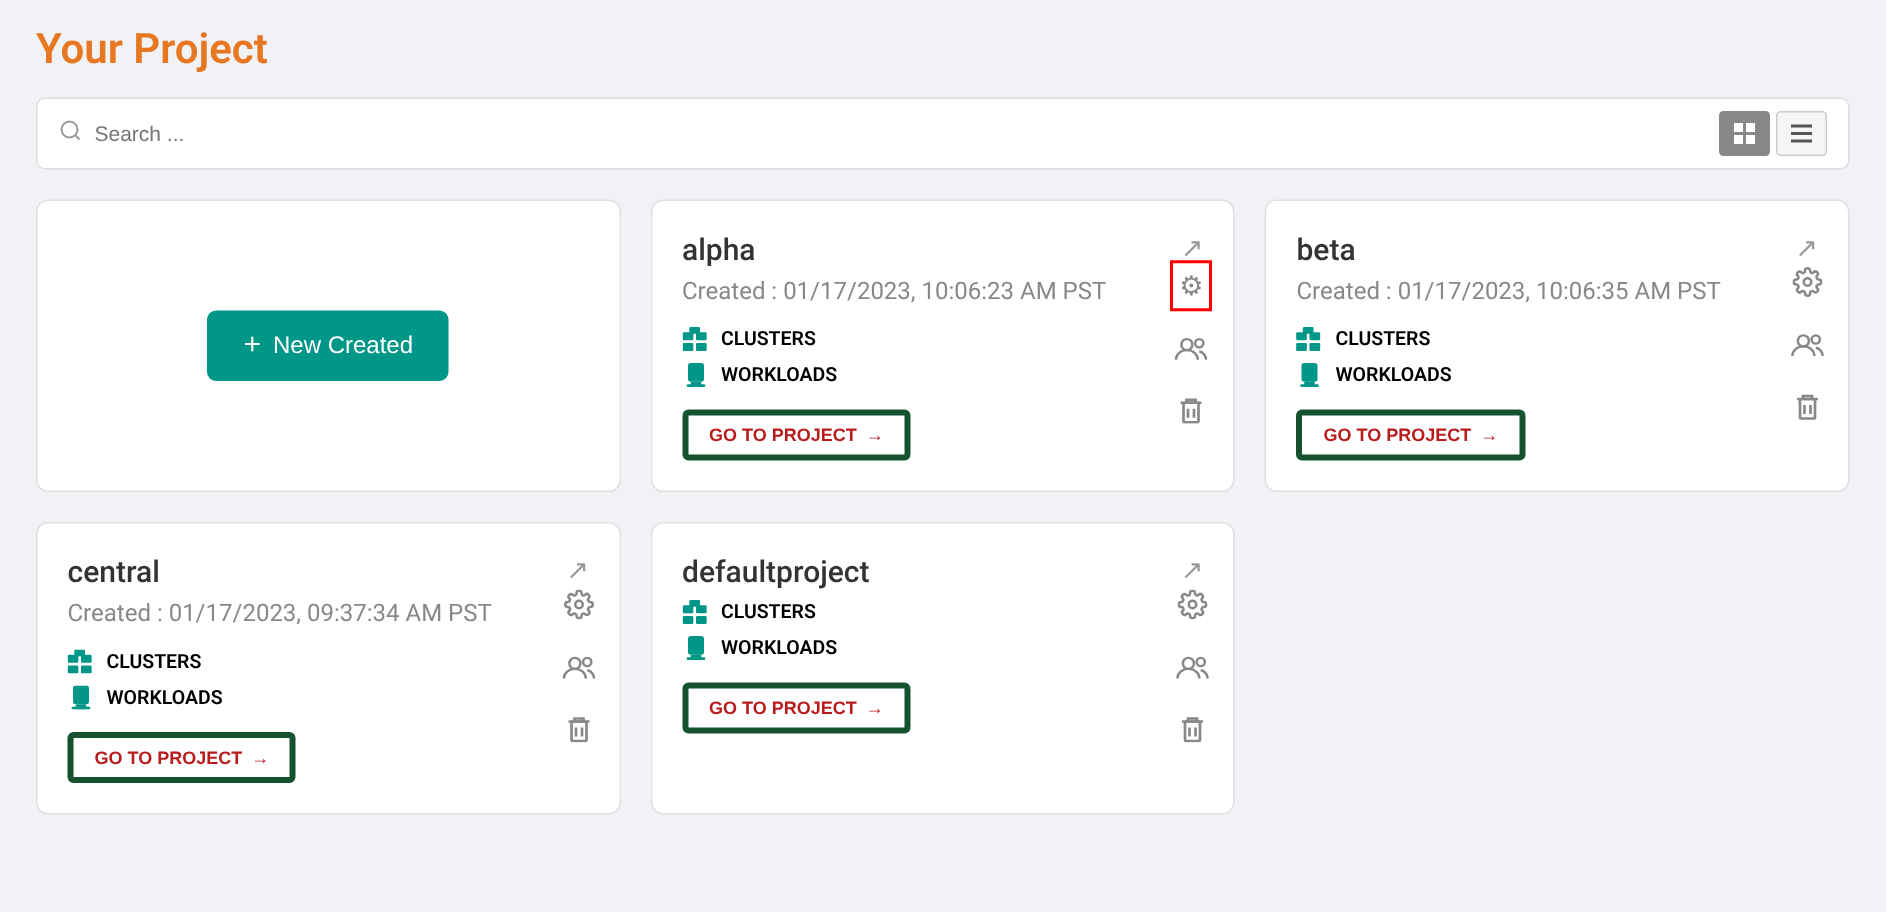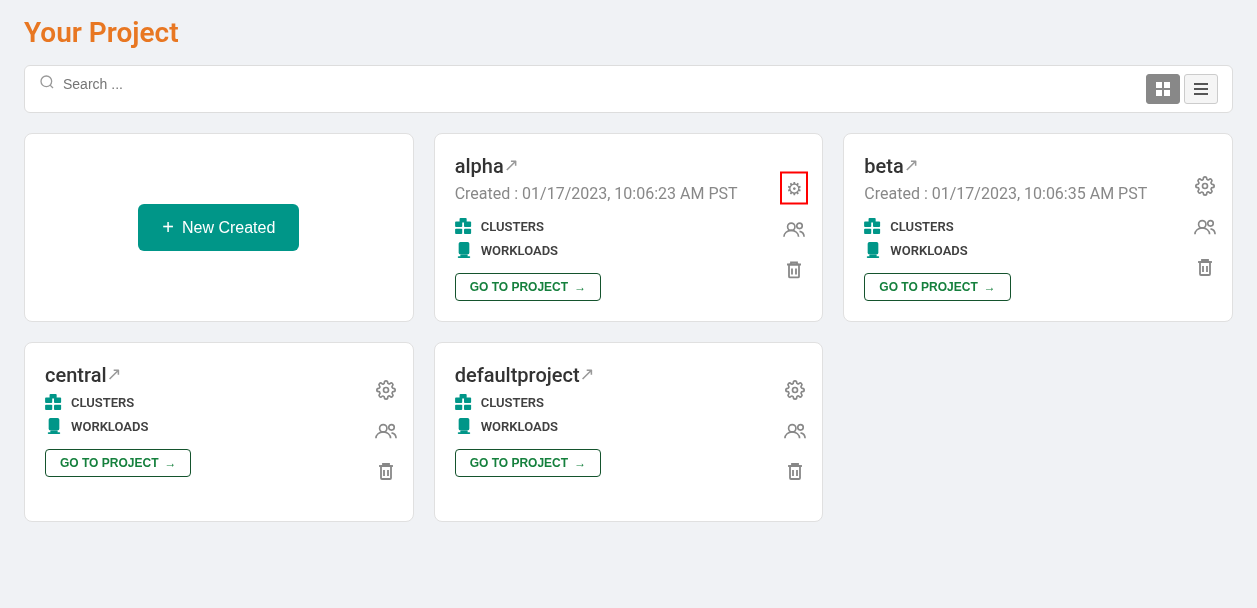--- a/index.html
+++ b/index.html
@@ -20,21 +20,21 @@
       border: 1px solid #ddd;
       border-radius: 6px;
       padding: 8px 14px;
       display: flex;
       align-items: center;
       margin-bottom: 20px;
       position: relative;
     }
     .search-bar-wrapper {
       display: flex;
-      align-items: flex-start;
+      align-items: center;
       gap: 12px;
       width: 100%;
     }
     .search-input-area {
       flex: 1;
       display: flex;
       align-items: center;
       gap: 8px;
     }
     .search-icon-svg {
@@ -100,20 +100,21 @@
       display: flex;
       align-items: center;
       gap: 8px;
     }
     .new-project-btn .plus-icon {
       font-size: 20px;
       font-weight: 300;
     }
     .card-header {
       display: flex;
+      justify-content: space-between;
       align-items: flex-start;
       margin-bottom: 6px;
     }
     .card-title {
       font-size: 20px;
       font-weight: 500;
       color: #333;
     }
     .trend-icon {
       color: #999;
@@ -130,35 +131,35 @@
       flex-direction: column;
       gap: 6px;
       margin-bottom: 14px;
     }
     .card-link {
       display: flex;
       align-items: center;
       gap: 8px;
       font-size: 13px;
       font-weight: 600;
-      color: #404040;
+      color: #000000;
       text-decoration: none;
       cursor: pointer;
     }
     .link-icon {
       width: 18px;
       height: 18px;
       display: inline-flex;
       align-items: center;
       justify-content: center;
     }
     .go-to-project-btn {
-      border: 1px solid #14532d;
+      border: 4px solid #14532d;
       background: transparent;
-      color: #15803d;
+      color: #b91c1c;
       border-radius: 4px;
       padding: 6px 14px;
       font-size: 12px;
       font-weight: 600;
       cursor: pointer;
       display: flex;
       align-items: center;
       gap: 6px;
       width: fit-content;
     }
@@ -345,20 +346,21 @@
         </svg>
       </span>
     </div>
   </div>
 
   <div class="project-card">
     <div class="card-header">
       <span class="card-title">central</span>
       <span class="trend-icon">↗</span>
     </div>
+    <div class="card-date">Created : 01/17/2023, 09:37:34 AM PST</div>
     <div class="card-links">
       <a class="card-link">
         <span class="link-icon">
           <svg width="18" height="16" viewBox="0 0 20 18" fill="#009688">
             <rect x="0" y="4" width="8" height="6" rx="1"></rect>
             <rect x="10" y="4" width="8" height="6" rx="1"></rect>
             <rect x="0" y="12" width="8" height="6" rx="1"></rect>
             <rect x="10" y="12" width="8" height="6" rx="1"></rect>
             <rect x="5" y="0" width="8" height="5" rx="1"></rect>
           </svg>

